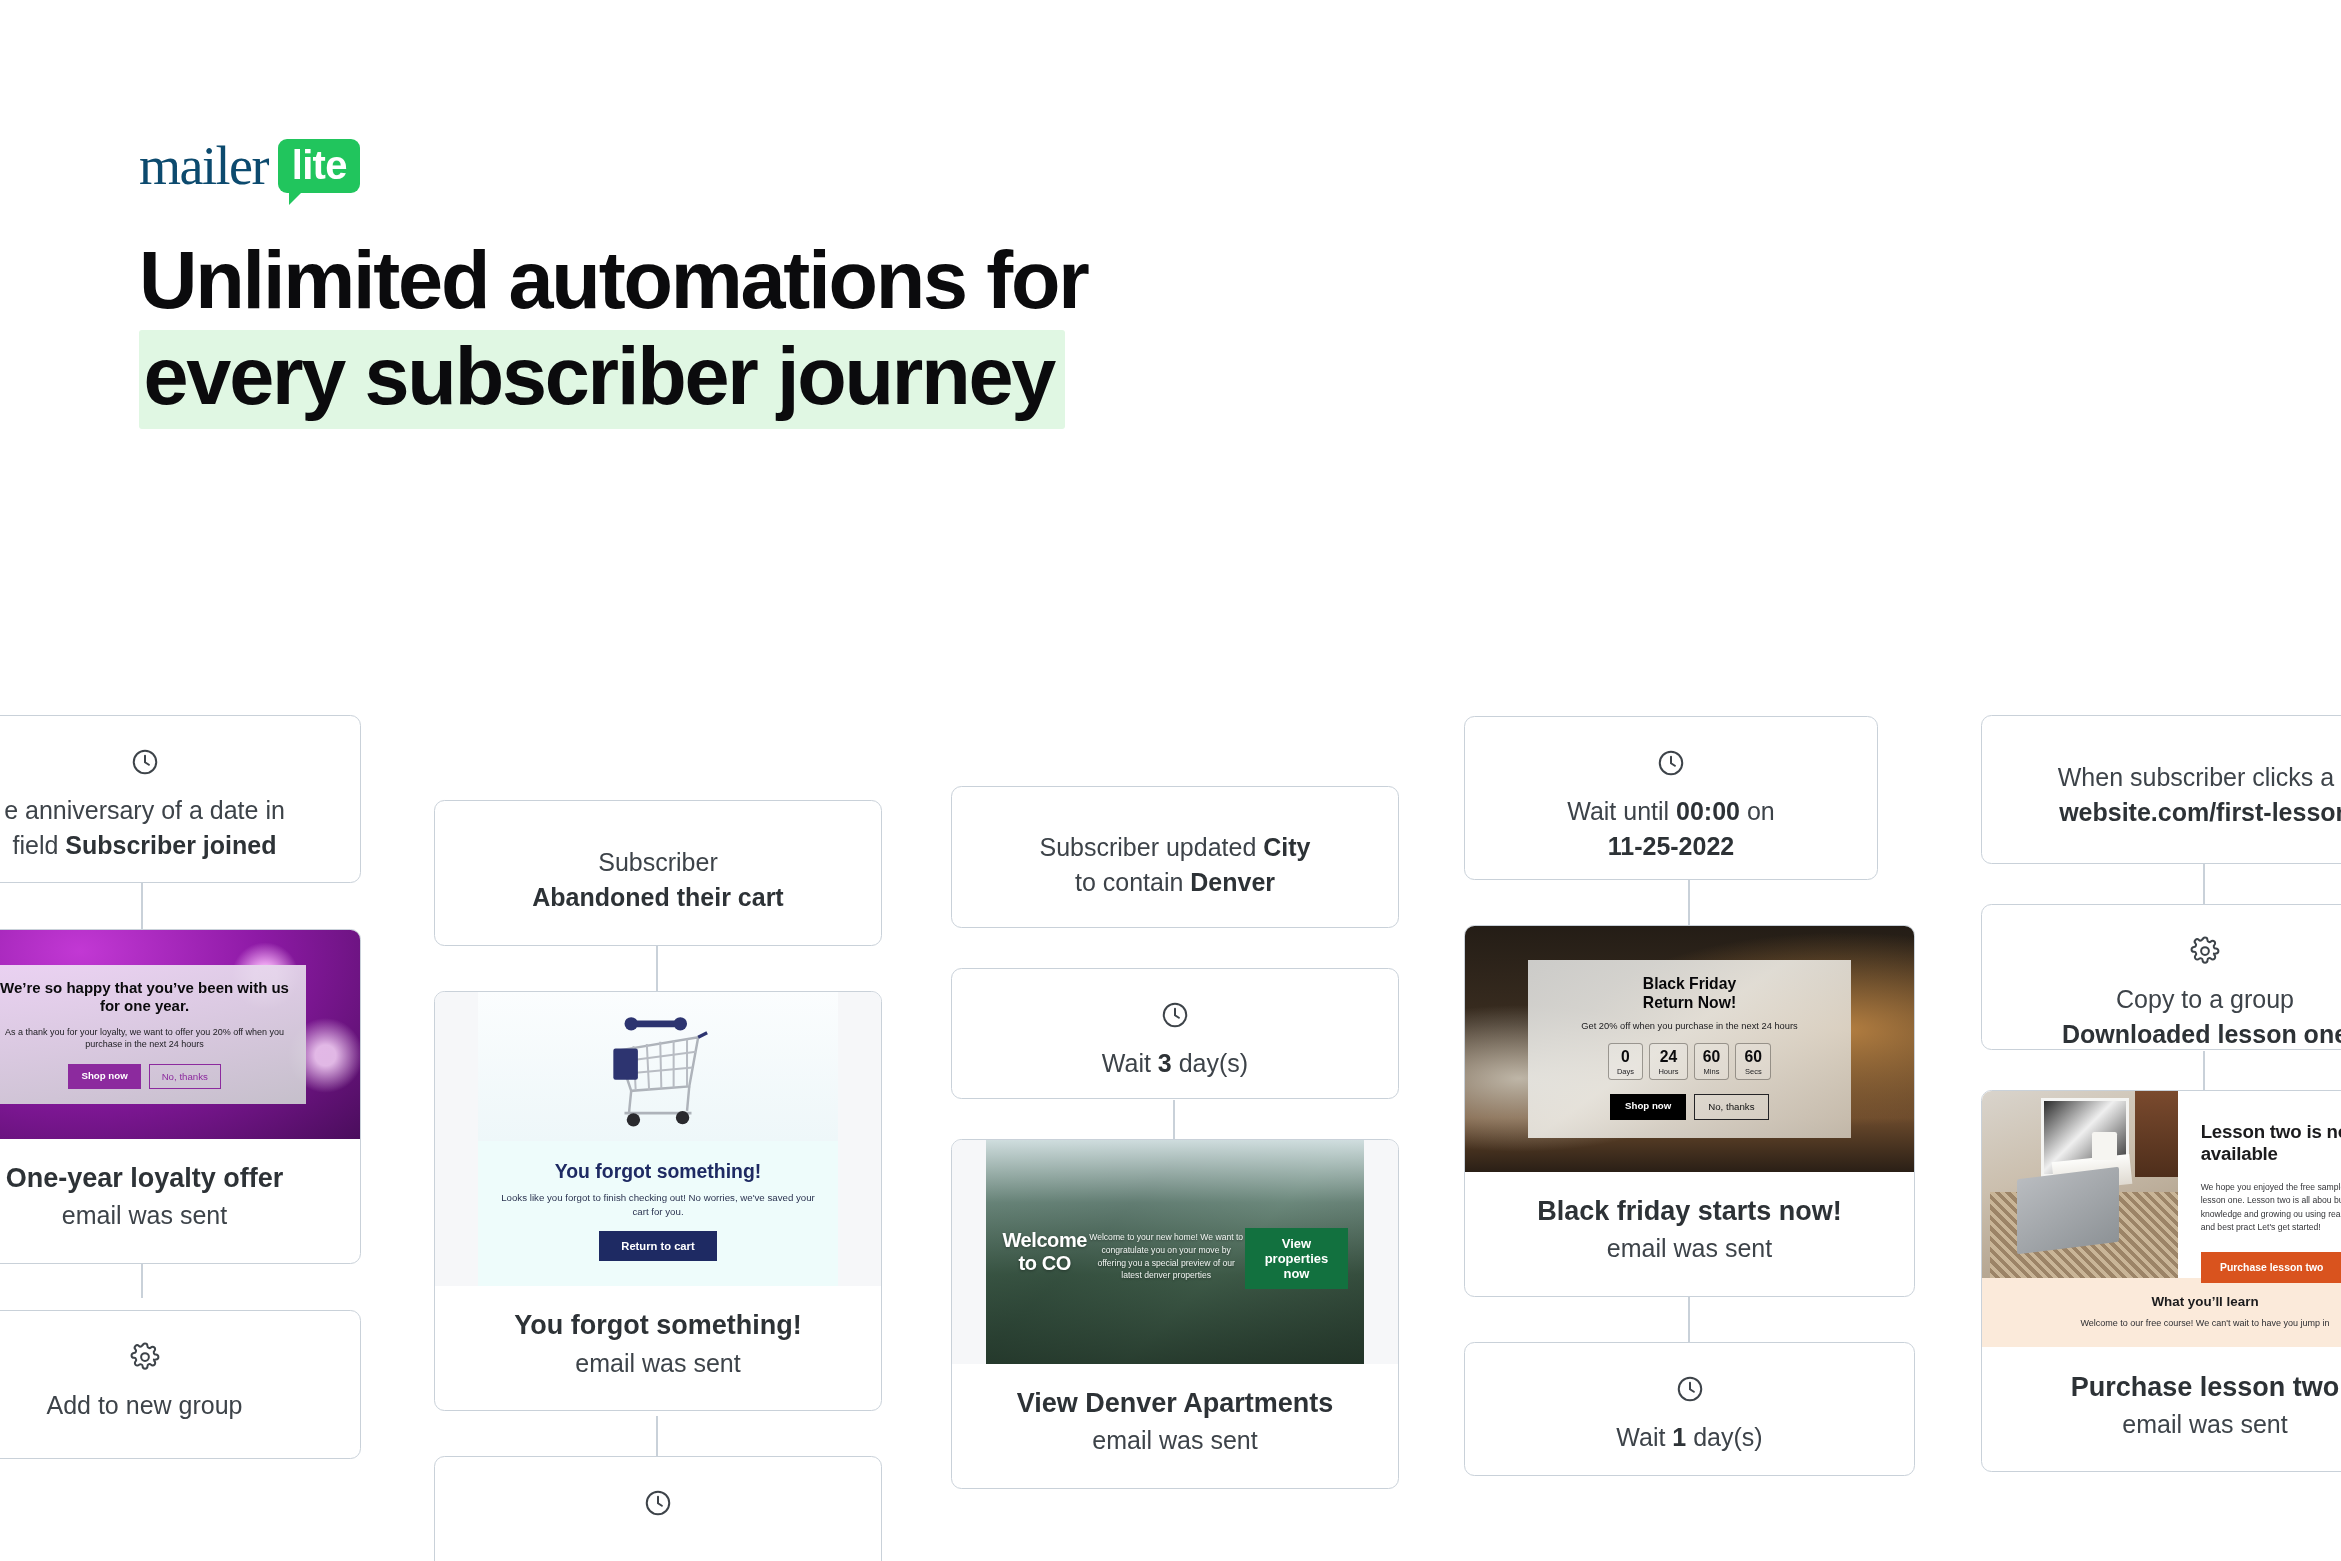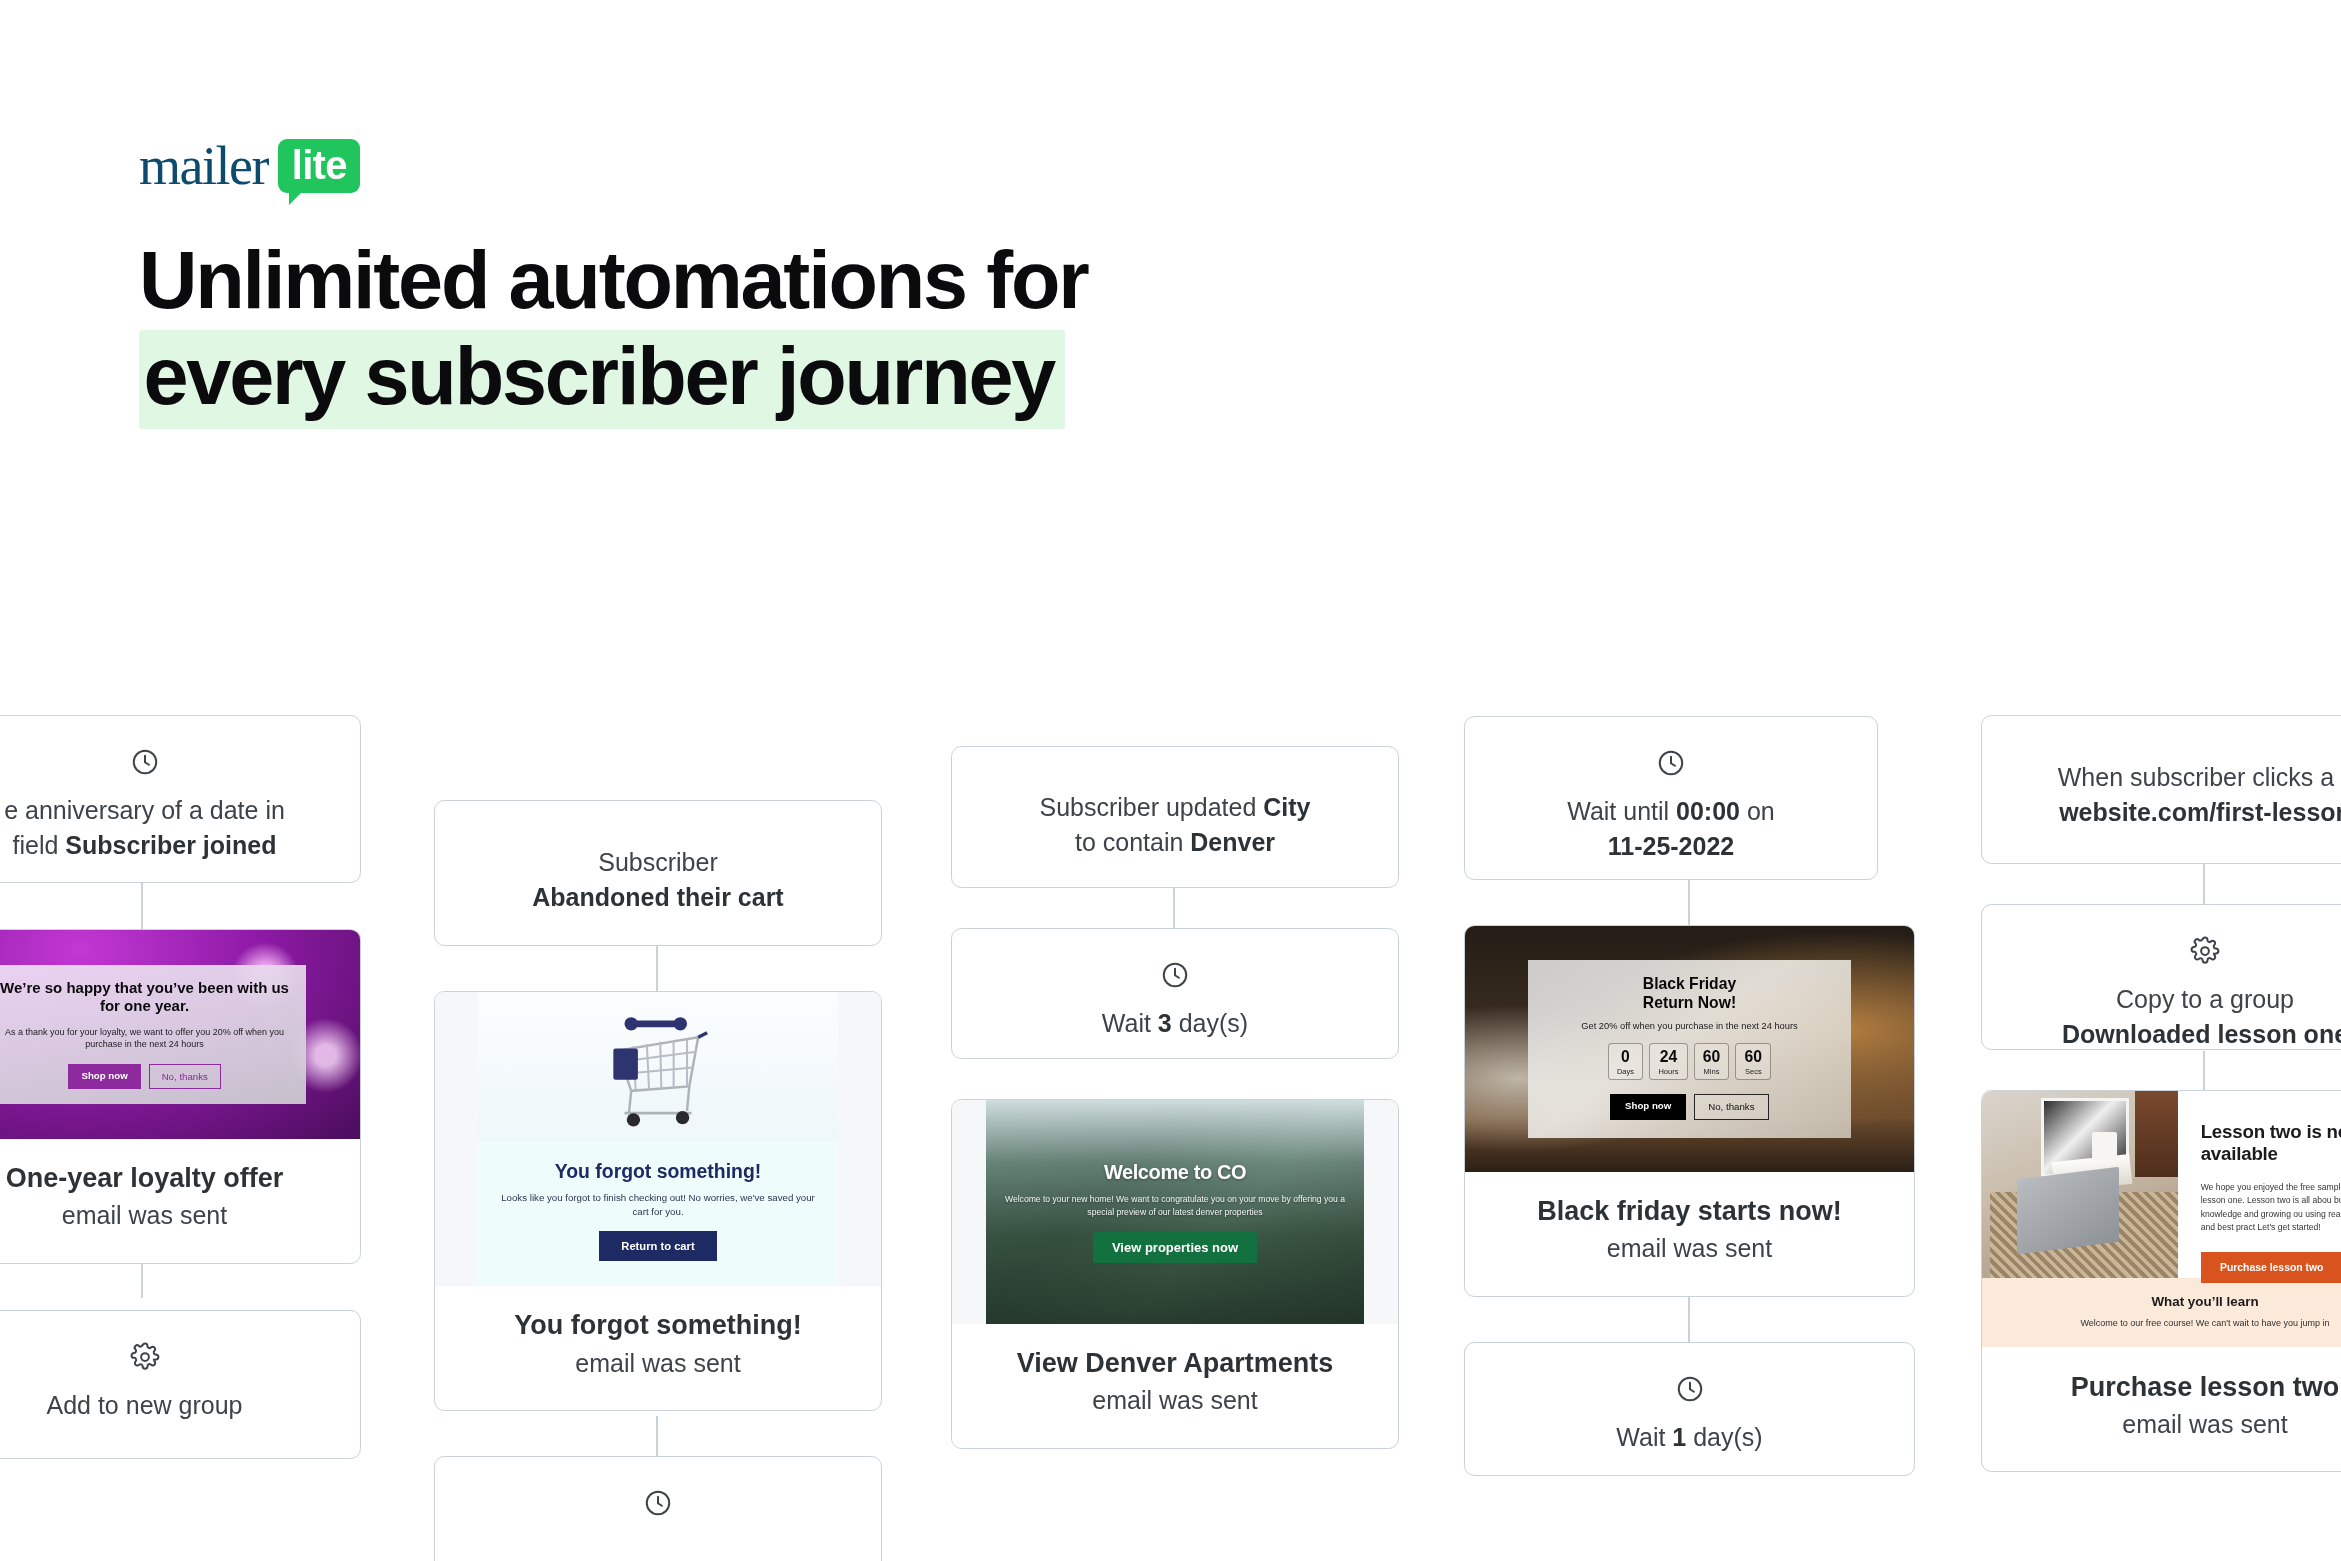--- a/index.html
+++ b/index.html
@@ -116,21 +116,21 @@
     font-size: 11.2px; font-weight: 700; padding: 9px 22.4px; margin-top: 12px;
   }
 
   
   .prev-denver { background: #f6f7f9; padding: 0 34px; }
   .denver-img {
     height: 224px; position: relative; overflow: hidden;
     background:
       linear-gradient(180deg, rgba(215,228,230,.95) 0%, rgba(150,175,170,.5) 28%, rgba(60,85,68,.55) 60%, rgba(34,52,40,.8) 100%),
       linear-gradient(135deg, #3b5a48 0%, #2d4a3a 35%, #40604c 60%, #223428 100%);
-    display: flex; flex-direction: column; align-items: center; justify-content: center;
+    display: flex; align-items: center; justify-content: center;
     padding: 0 16.4px; text-align: center;
   }
   .denver-img h4 {
     font-size: 20px; font-weight: 700; color: #ffffff; letter-spacing: -0.4px;
     text-shadow: 0 0.7px 3px rgba(0,0,0,.35); position: relative; z-index: 2;
   }
   .denver-img p {
     font-size: 8.6px; color: #f2f6f3; line-height: 1.5; margin-top: 9px;
     text-shadow: 0 0.7px 2.2px rgba(0,0,0,.4); position: relative; z-index: 2;
   }
@@ -325,21 +325,21 @@
         <svg width="30" height="30" viewBox="0 0 24 24" fill="none" stroke="#3d4349" stroke-width="1.6">
           <circle cx="12" cy="12" r="9"></circle>
             <path d="M12 7v5.2l3.1 2" stroke-linecap="round"></path>
         </svg>
       </div>
     </div>
   </div>
 
   <div class="col" style="left:951px; top:746px; width:448px;">
 
-    <div class="node node-pad" style="width:448px; height:142px;">
+    <div class="node node-pad" style="width:448px; height:142px;margin-top:40px;">
       <div class="node-text" style="padding-top:12px;">
         <span>Subscriber updated </span><b>City</b><br>
         <span>to contain </span><b>Denver</b>
       </div>
     </div>
 
     <div class="connector" style="left:222px; top:142px; height:40px;"></div>
 
     <div class="node node-pad" style="width:448px; margin-top:40px; height:131px;">
       <div class="icon-top">

